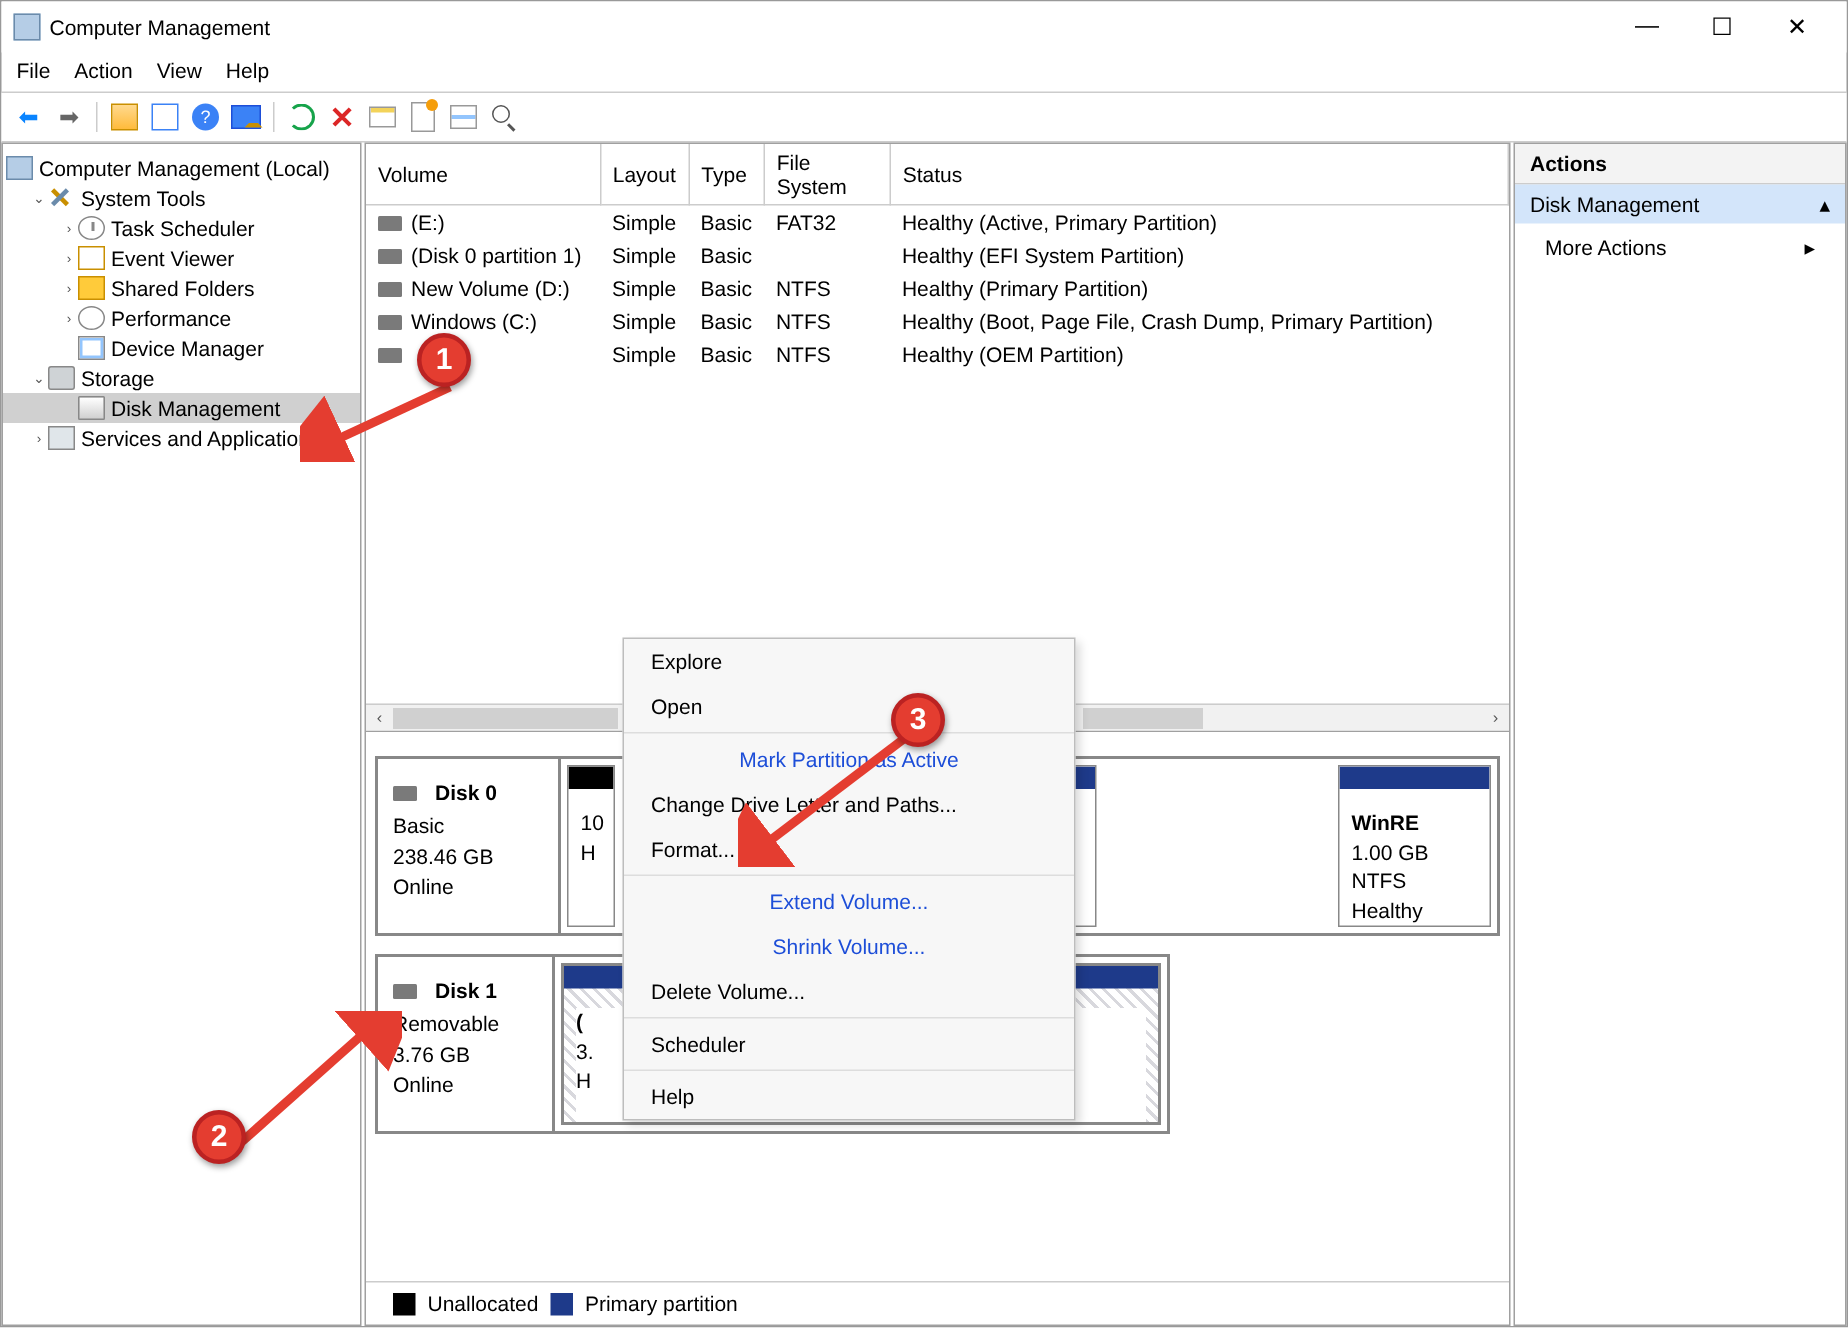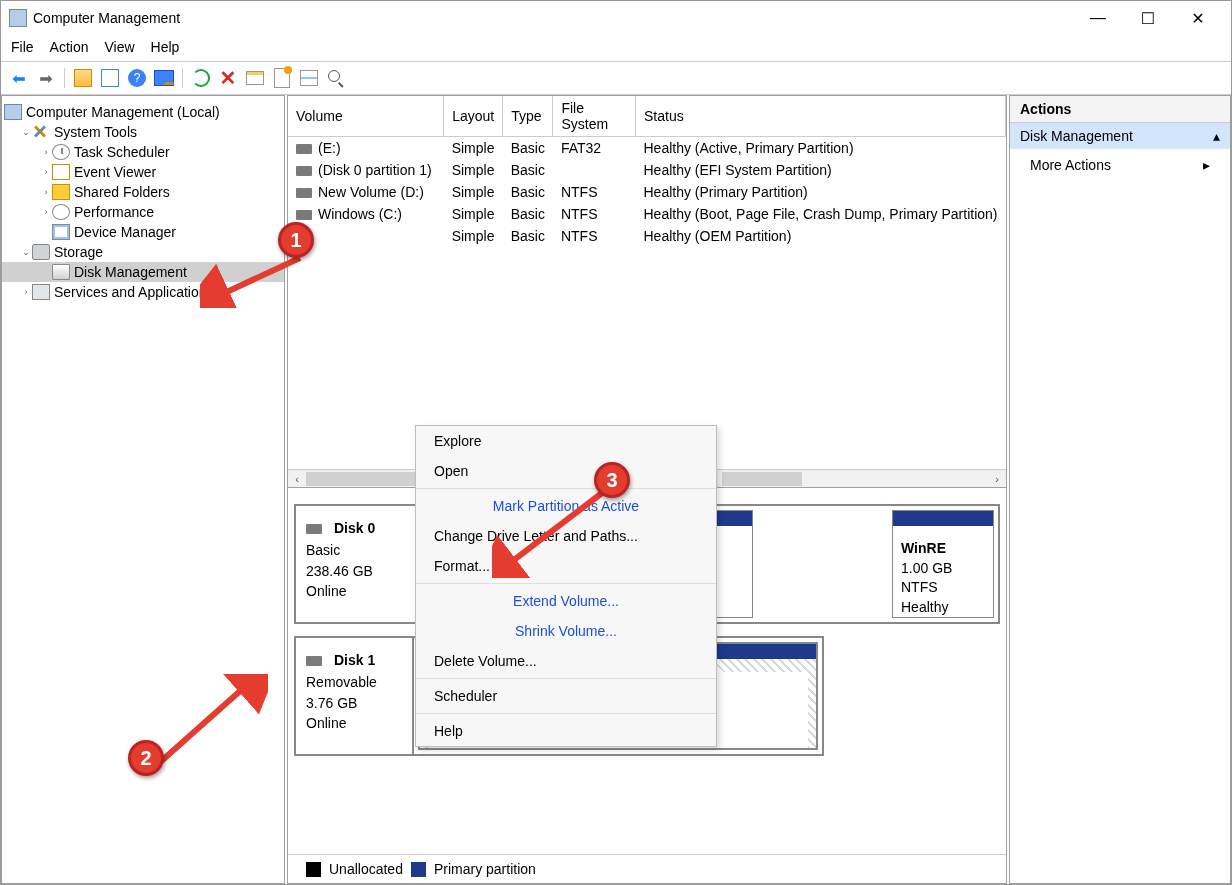--- a/index.html
+++ b/index.html
@@ -28,21 +28,21 @@
     .icon-del { color: #dc2626; font-size: 20px; font-weight: bold; }
     .icon-del::after { content: "✕"; }
     .icon-small1 { width: 18px; height: 14px; background: #fff; border: 1px solid #999; box-shadow: inset 0 3px 0 #f3d35a; }
     .icon-new { width: 16px; height: 20px; background: #fff; border: 1px solid #999; position: relative; }
     .icon-new::after { content: ""; position: absolute; right: -3px; top: -3px; width: 8px; height: 8px; border-radius: 50%; background: #f59e0b; }
     .icon-list { width: 18px; height: 16px; background: linear-gradient(#fff 40%,#93c5fd 40% 60%,#fff 60%); border: 1px solid #999; }
     .icon-search { width: 16px; height: 16px; position: relative; }
     .icon-search::before { content: ""; position: absolute; width: 10px; height: 10px; border: 1.5px solid #555; border-radius: 50%; }
     .icon-search::after { content: ""; position: absolute; width: 6px; height: 1.5px; background: #555; transform: rotate(45deg); bottom: 1px; right: 0; }
     .content-row { display: flex; flex: 1; min-height: 0; }
-    .tree-pane { width: 284px; border: 1.5px solid #a0a0a0; overflow: auto; padding: 6px 0; font-size: 14px; }
+    .tree-pane { width: 240px; border: 1.5px solid #a0a0a0; overflow: auto; padding: 6px 0; font-size: 14px; }
     .tree-item { display: flex; align-items: center; padding: 2px 4px; white-space: nowrap; }
     .tree-item .toggle { width: 12px; text-align: center; color: #555; font-size: 9px; }
     .tree-item .ticon { width: 18px; height: 16px; display: inline-flex; align-items: center; justify-content: center; margin-right: 4px; }
     .tree-item.selected { background: #d0d0d0; }
     .tree-item.l1 { padding-left: 2px; }
     .tree-item.l2 { padding-left: 18px; }
     .tree-item.l3 { padding-left: 38px; }
     .main-pane { flex: 1; display: flex; flex-direction: column; border: 1.5px solid #a0a0a0; margin-left: 2px; margin-right: 2px; min-width: 0; position: relative; }
     .vol-table { border-bottom: 1.5px solid #a0a0a0; flex: 0 0 auto; }
     .vol-table table { width: 100%; border-collapse: collapse; }

